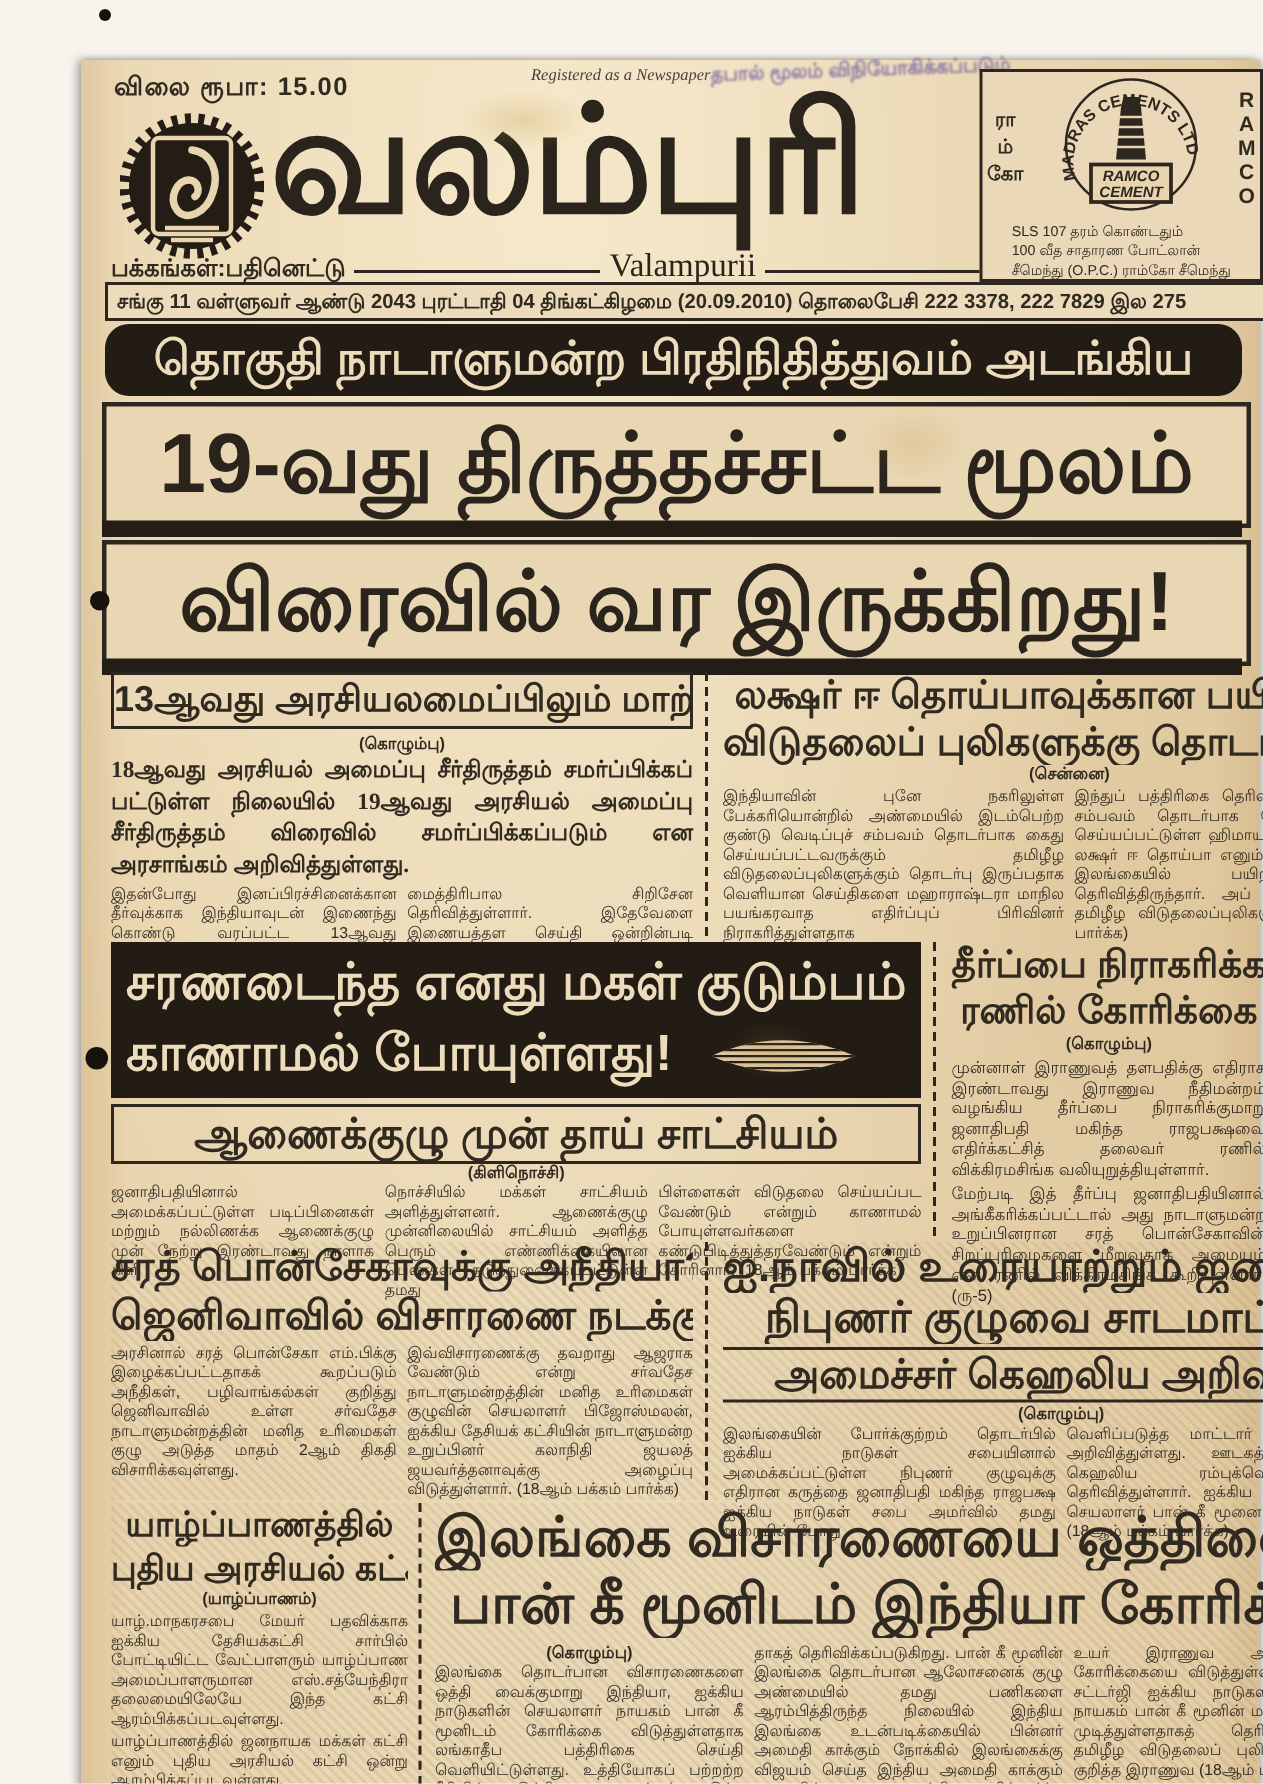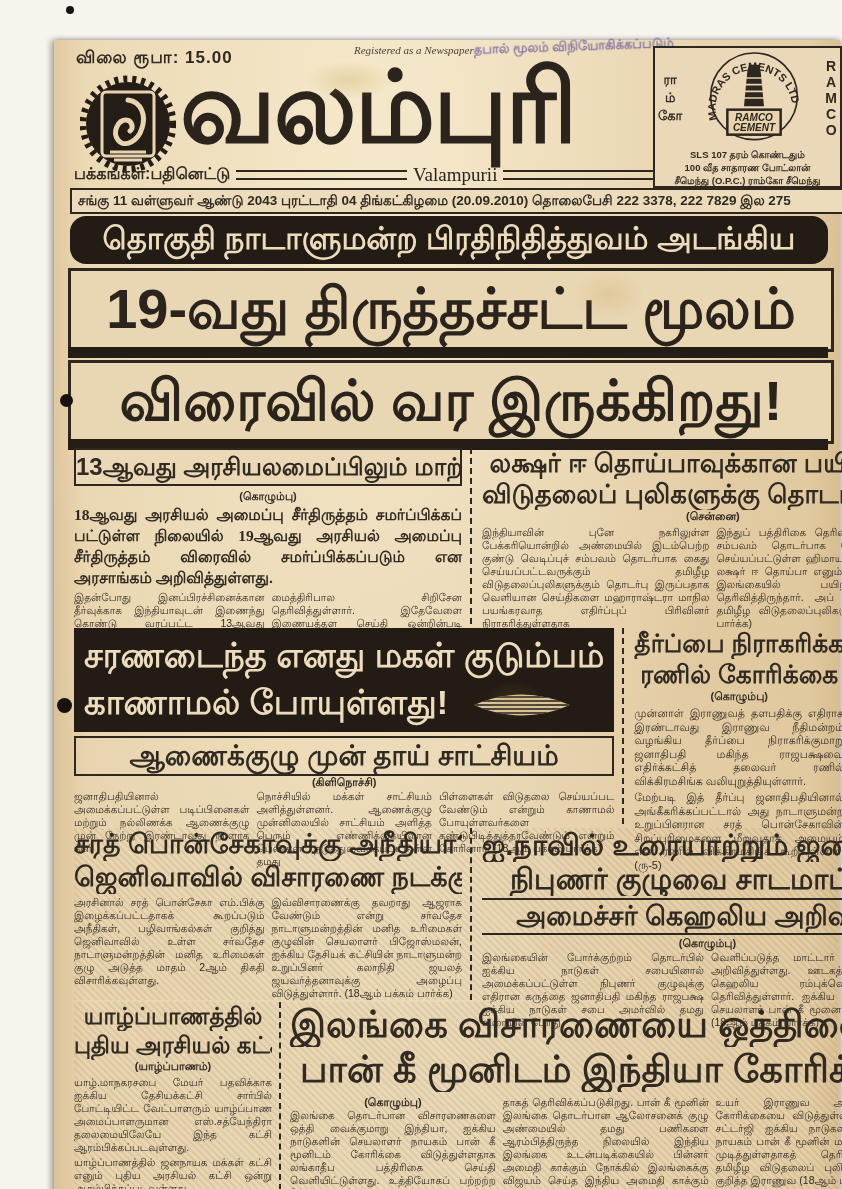--- a/index.html
+++ b/index.html
@@ -17,36 +17,36 @@
   
   .price{position:absolute;left:22px;top:8px;font-size:17px;font-weight:bold;letter-spacing:1px;}
   .registered{position:absolute;left:300px;top:4px;font-size:11px;font-style:italic;
               font-family:"Liberation Serif",serif;color:#4a4238;}
   .stamp{position:absolute;left:420px;top:-2px;width:225px;height:34px;color:#6f5fa0;
          font-size:13px;font-weight:bold;transform:rotate(-2deg);filter:blur(.6px);
          opacity:.8;overflow:hidden;white-space:nowrap;}
   .emblem{position:absolute;left:26px;top:30px;width:96px;height:108px;}
   .masthead{position:absolute;left:126px;top:2px;width:520px;height:130px;overflow:hidden;
             font-size:100px;font-weight:bold;letter-spacing:-2px;line-height:130px;color:#2b241c;}
-  .mast-row{position:absolute;left:20px;top:124px;width:600px;display:flex;align-items:center;gap:6px;}
+  .mast-row{position:absolute;left:20px;top:124px;width:600px;display:flex;align-items:flex-end;gap:6px;}
   .pages{font-size:16px;font-weight:bold;white-space:nowrap;}
   .dbl{flex:1;height:6px;border-top:2px solid #2e2720;border-bottom:2px solid #2e2720;}
-  .mast-en{font-family:"Liberation Serif",serif;font-size:19px;white-space:nowrap;color:#2b241c;}
+  .mast-en{font-family:"Liberation Serif",serif;font-size:22px;white-space:nowrap;color:#2b241c;}
   .dateline{position:absolute;left:16px;top:148px;width:766px;height:22px;border:2px solid #2e2720;
             background:#ecdcbc;font-size:13.5px;font-weight:bold;line-height:21px;
             padding-left:6px;white-space:nowrap;overflow:hidden;}
 
   
   .ad{position:absolute;left:599px;top:6px;width:185px;height:138px;border:2px solid #2e2720;
       background:#ead8b8;display:flex;flex-direction:column;align-items:center;overflow:hidden;}
   .ad-top{display:flex;width:100%;justify-content:space-between;align-items:center;}
   .vcol{display:flex;flex-direction:column;align-items:center;font-weight:bold;padding:2px 3px;gap:1px;}
   .vcol.tam span{font-size:13px;}
   .vcol.eng span{font-size:14px;line-height:15px;}
-  .ad-lines{font-size:9.5px;font-weight:bold;text-align:center;line-height:13px;padding-bottom:17px;}
+  .ad-lines{font-size:9.5px;font-weight:normal;text-align:left;line-height:13px;padding-bottom:17px;}
 
   
   .kicker{position:absolute;left:16px;top:176px;width:758px;height:46px;background:#231c15;
           border-radius:16px;color:#ecdcbc;font-size:31px;font-weight:bold;line-height:46px;
           text-align:center;white-space:nowrap;overflow:hidden;box-shadow:0 2px 0 #231c15;}
   .hbox{position:absolute;left:14px;width:760px;border:3px solid #2e2720;background:#e9d6b2;
         font-weight:bold;color:#2b241c;white-space:nowrap;overflow:hidden;text-align:center;}
   .hbox.one{top:228px;height:78px;font-size:56px;line-height:76px;}
   .hbox.two{top:320px;height:78px;font-size:56px;line-height:76px;}
   .bigrule{position:absolute;left:14px;width:760px;height:11px;background:#241d16;}

